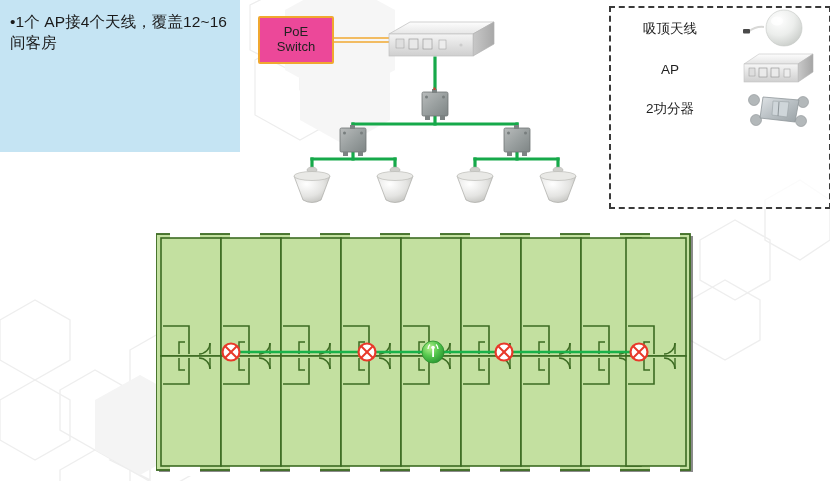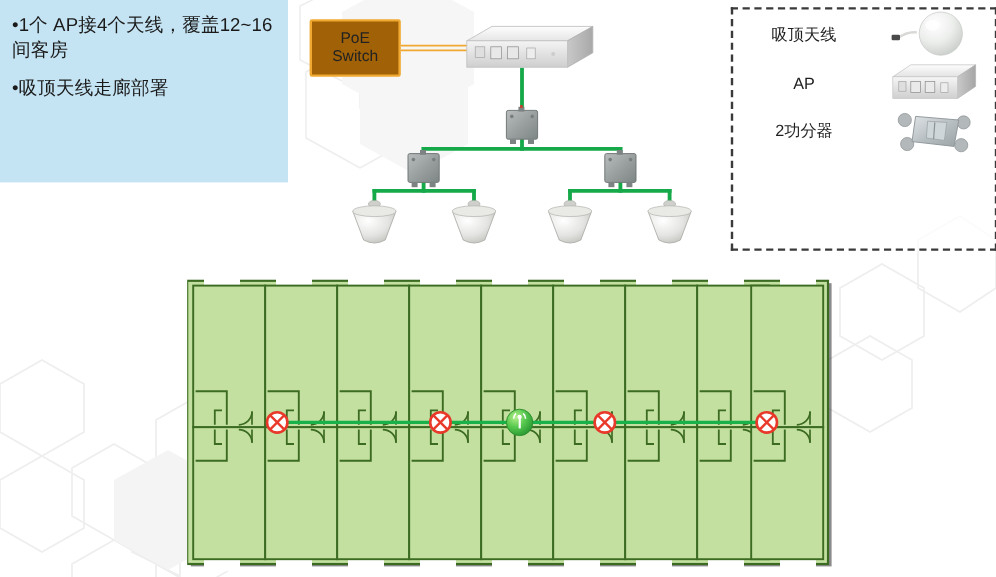--- a/index.html
+++ b/index.html
@@ -57,21 +57,21 @@
     z-index: 4;
   }
   #poe-box {
     position: absolute;
     left: 8px;
     top: 16px;
     width: 76px;
     height: 48px;
     border: 2px solid #f0a830;
     border-radius: 2px;
-    background: #a16207;
+    background: #ec4899;
     display: flex;
     flex-direction: column;
     align-items: center;
     justify-content: center;
     box-sizing: border-box;
   }
   #poe-box .poe-t {
     font-size: 13px;
     color: #222;
     line-height: 1.12;
@@ -151,21 +151,20 @@
       <polygon points="255,60 300,35 345,60 345,115 300,140 255,115"></polygon>
     </g>
     <g fill="#f6f6f6">
       <polygon points="285,10 340,-20 395,10 395,70 340,100 285,70"></polygon>
       <polygon points="300,70 345,45 390,70 390,120 345,145 300,120"></polygon>
     </g>
   </svg>
 
   <div id="callout">
     <div class="bullet-line">•1个 AP接4个天线，覆盖12~16间客房</div>
-    <div class="bullet-line">•吸顶天线走廊部署</div>
   </div>
 
   <div id="topology">
 
     <div id="poe-box">
       <div class="poe-t">PoE</div>
       <div class="poe-t">Switch</div>
     </div>
 
     <svg width="340" height="212" viewBox="0 0 340 212" style="position:absolute;left:0;top:0;">

